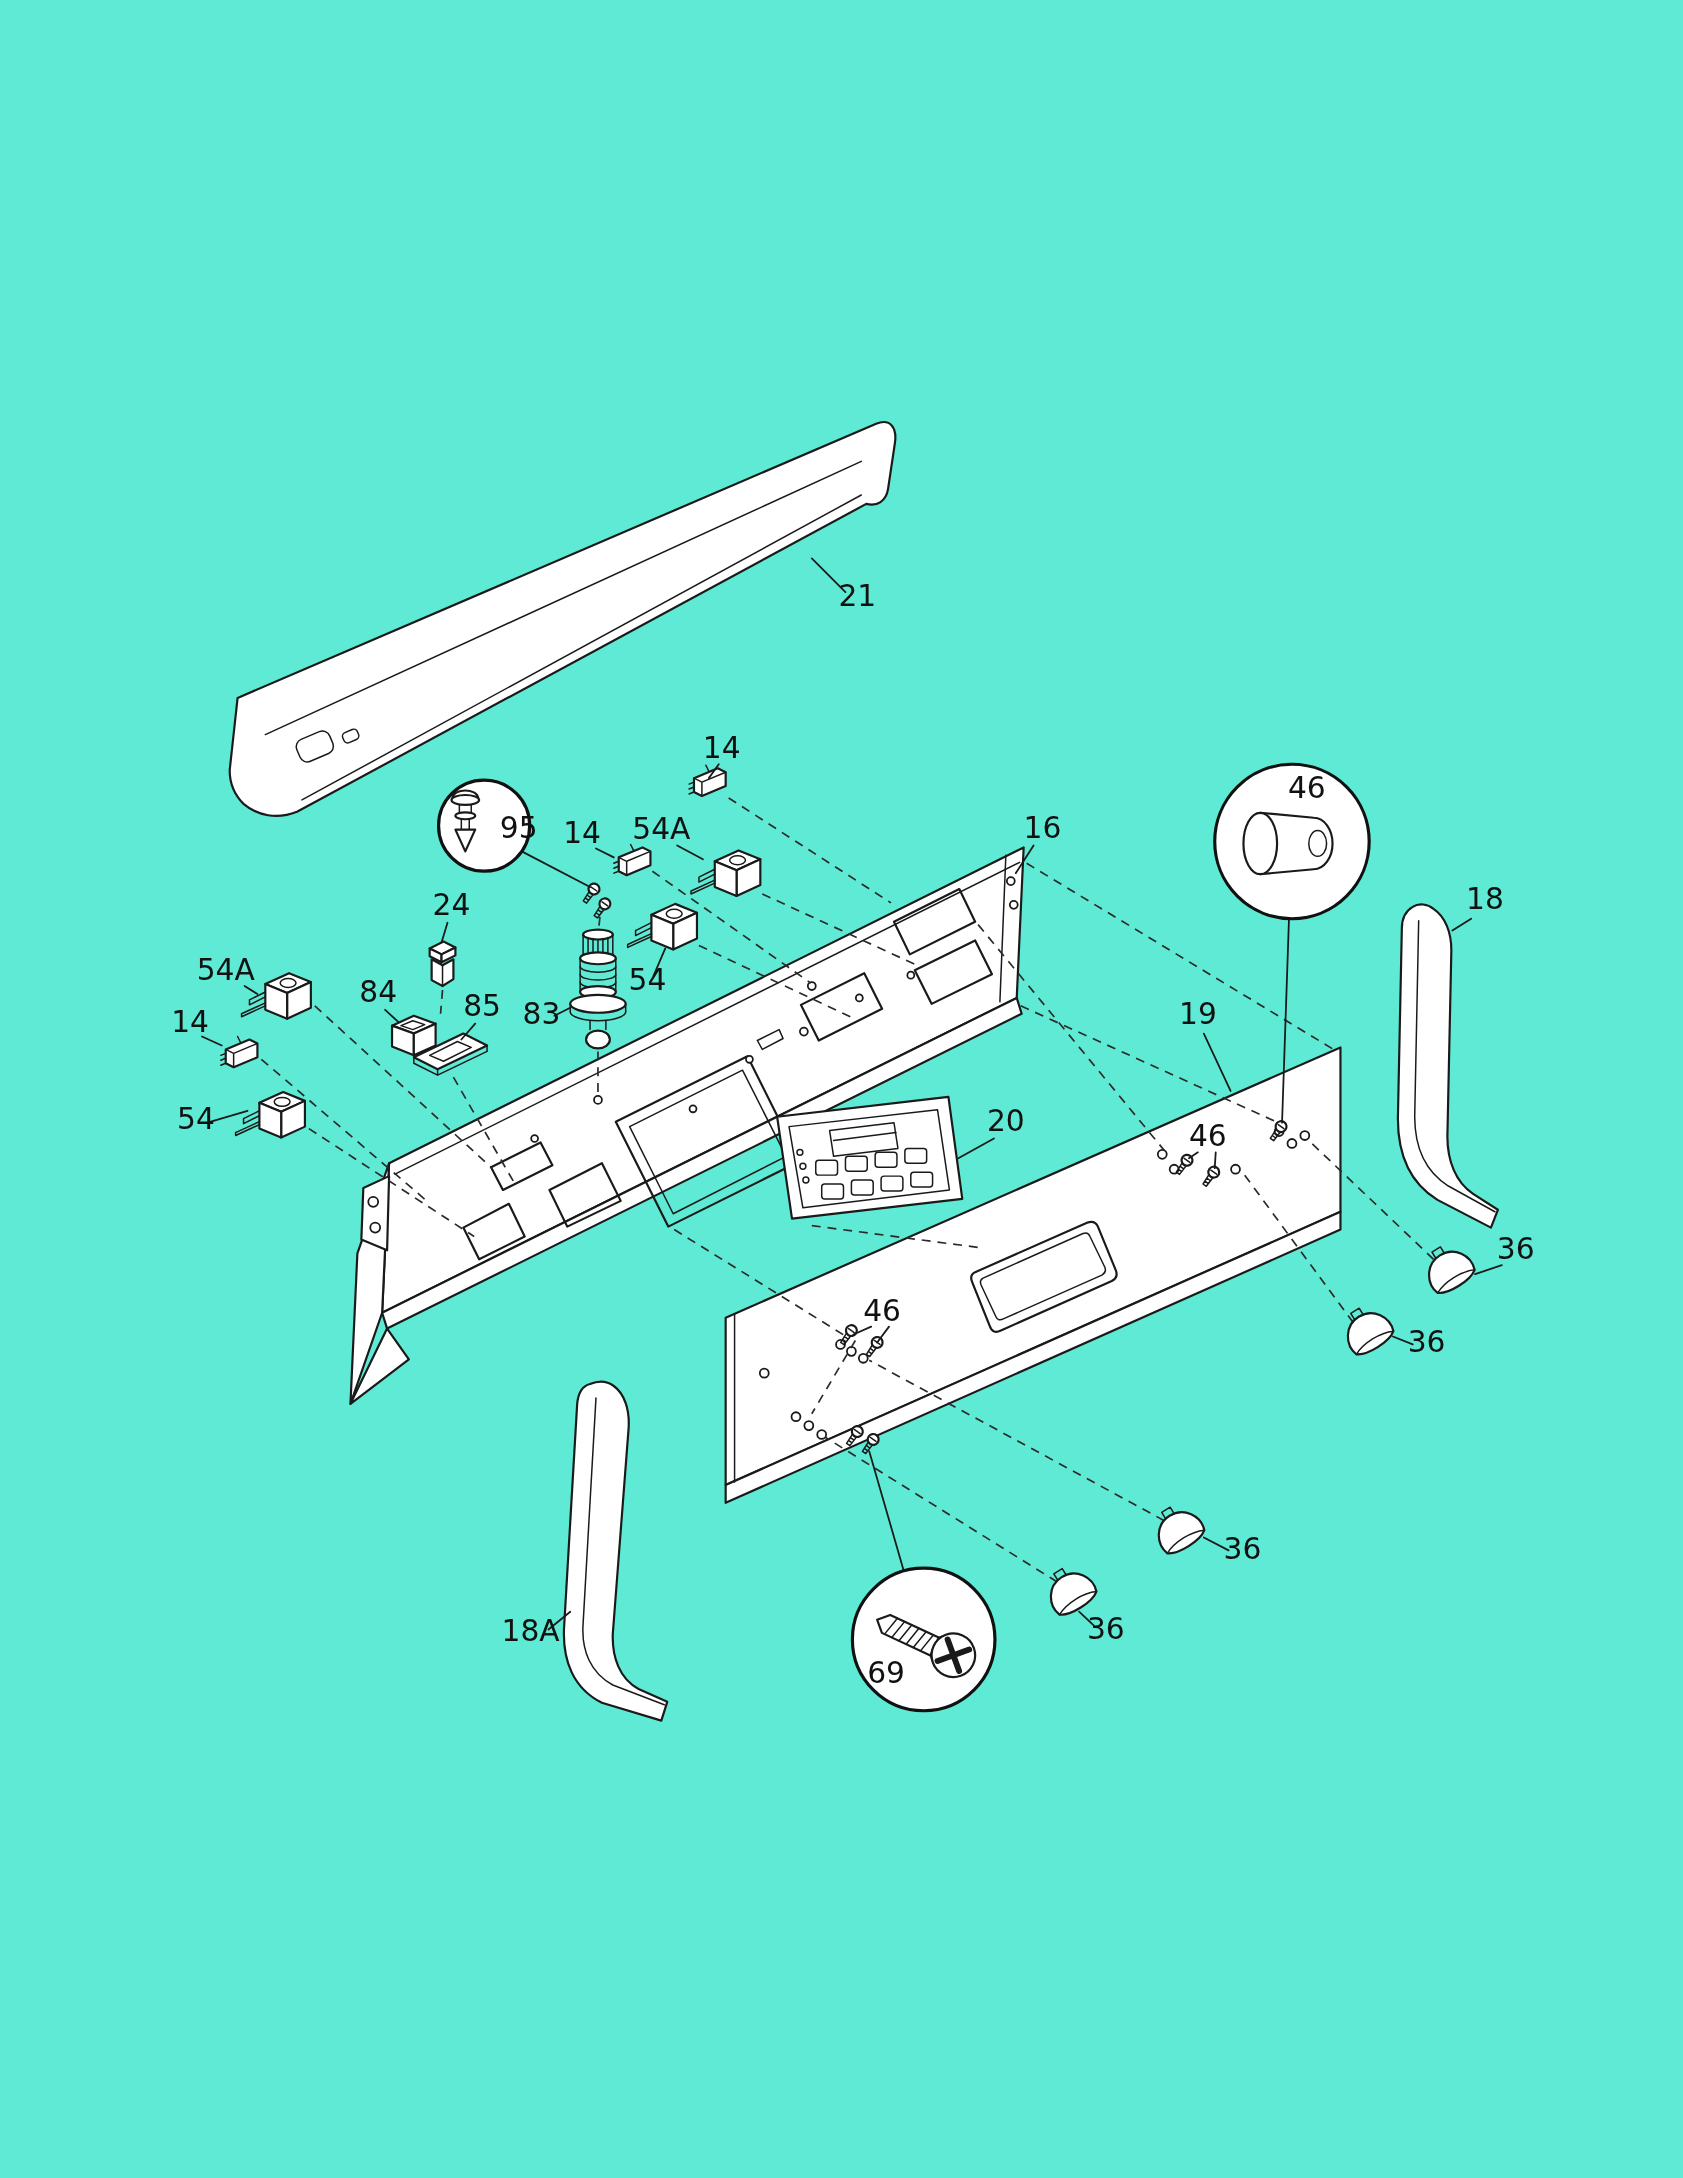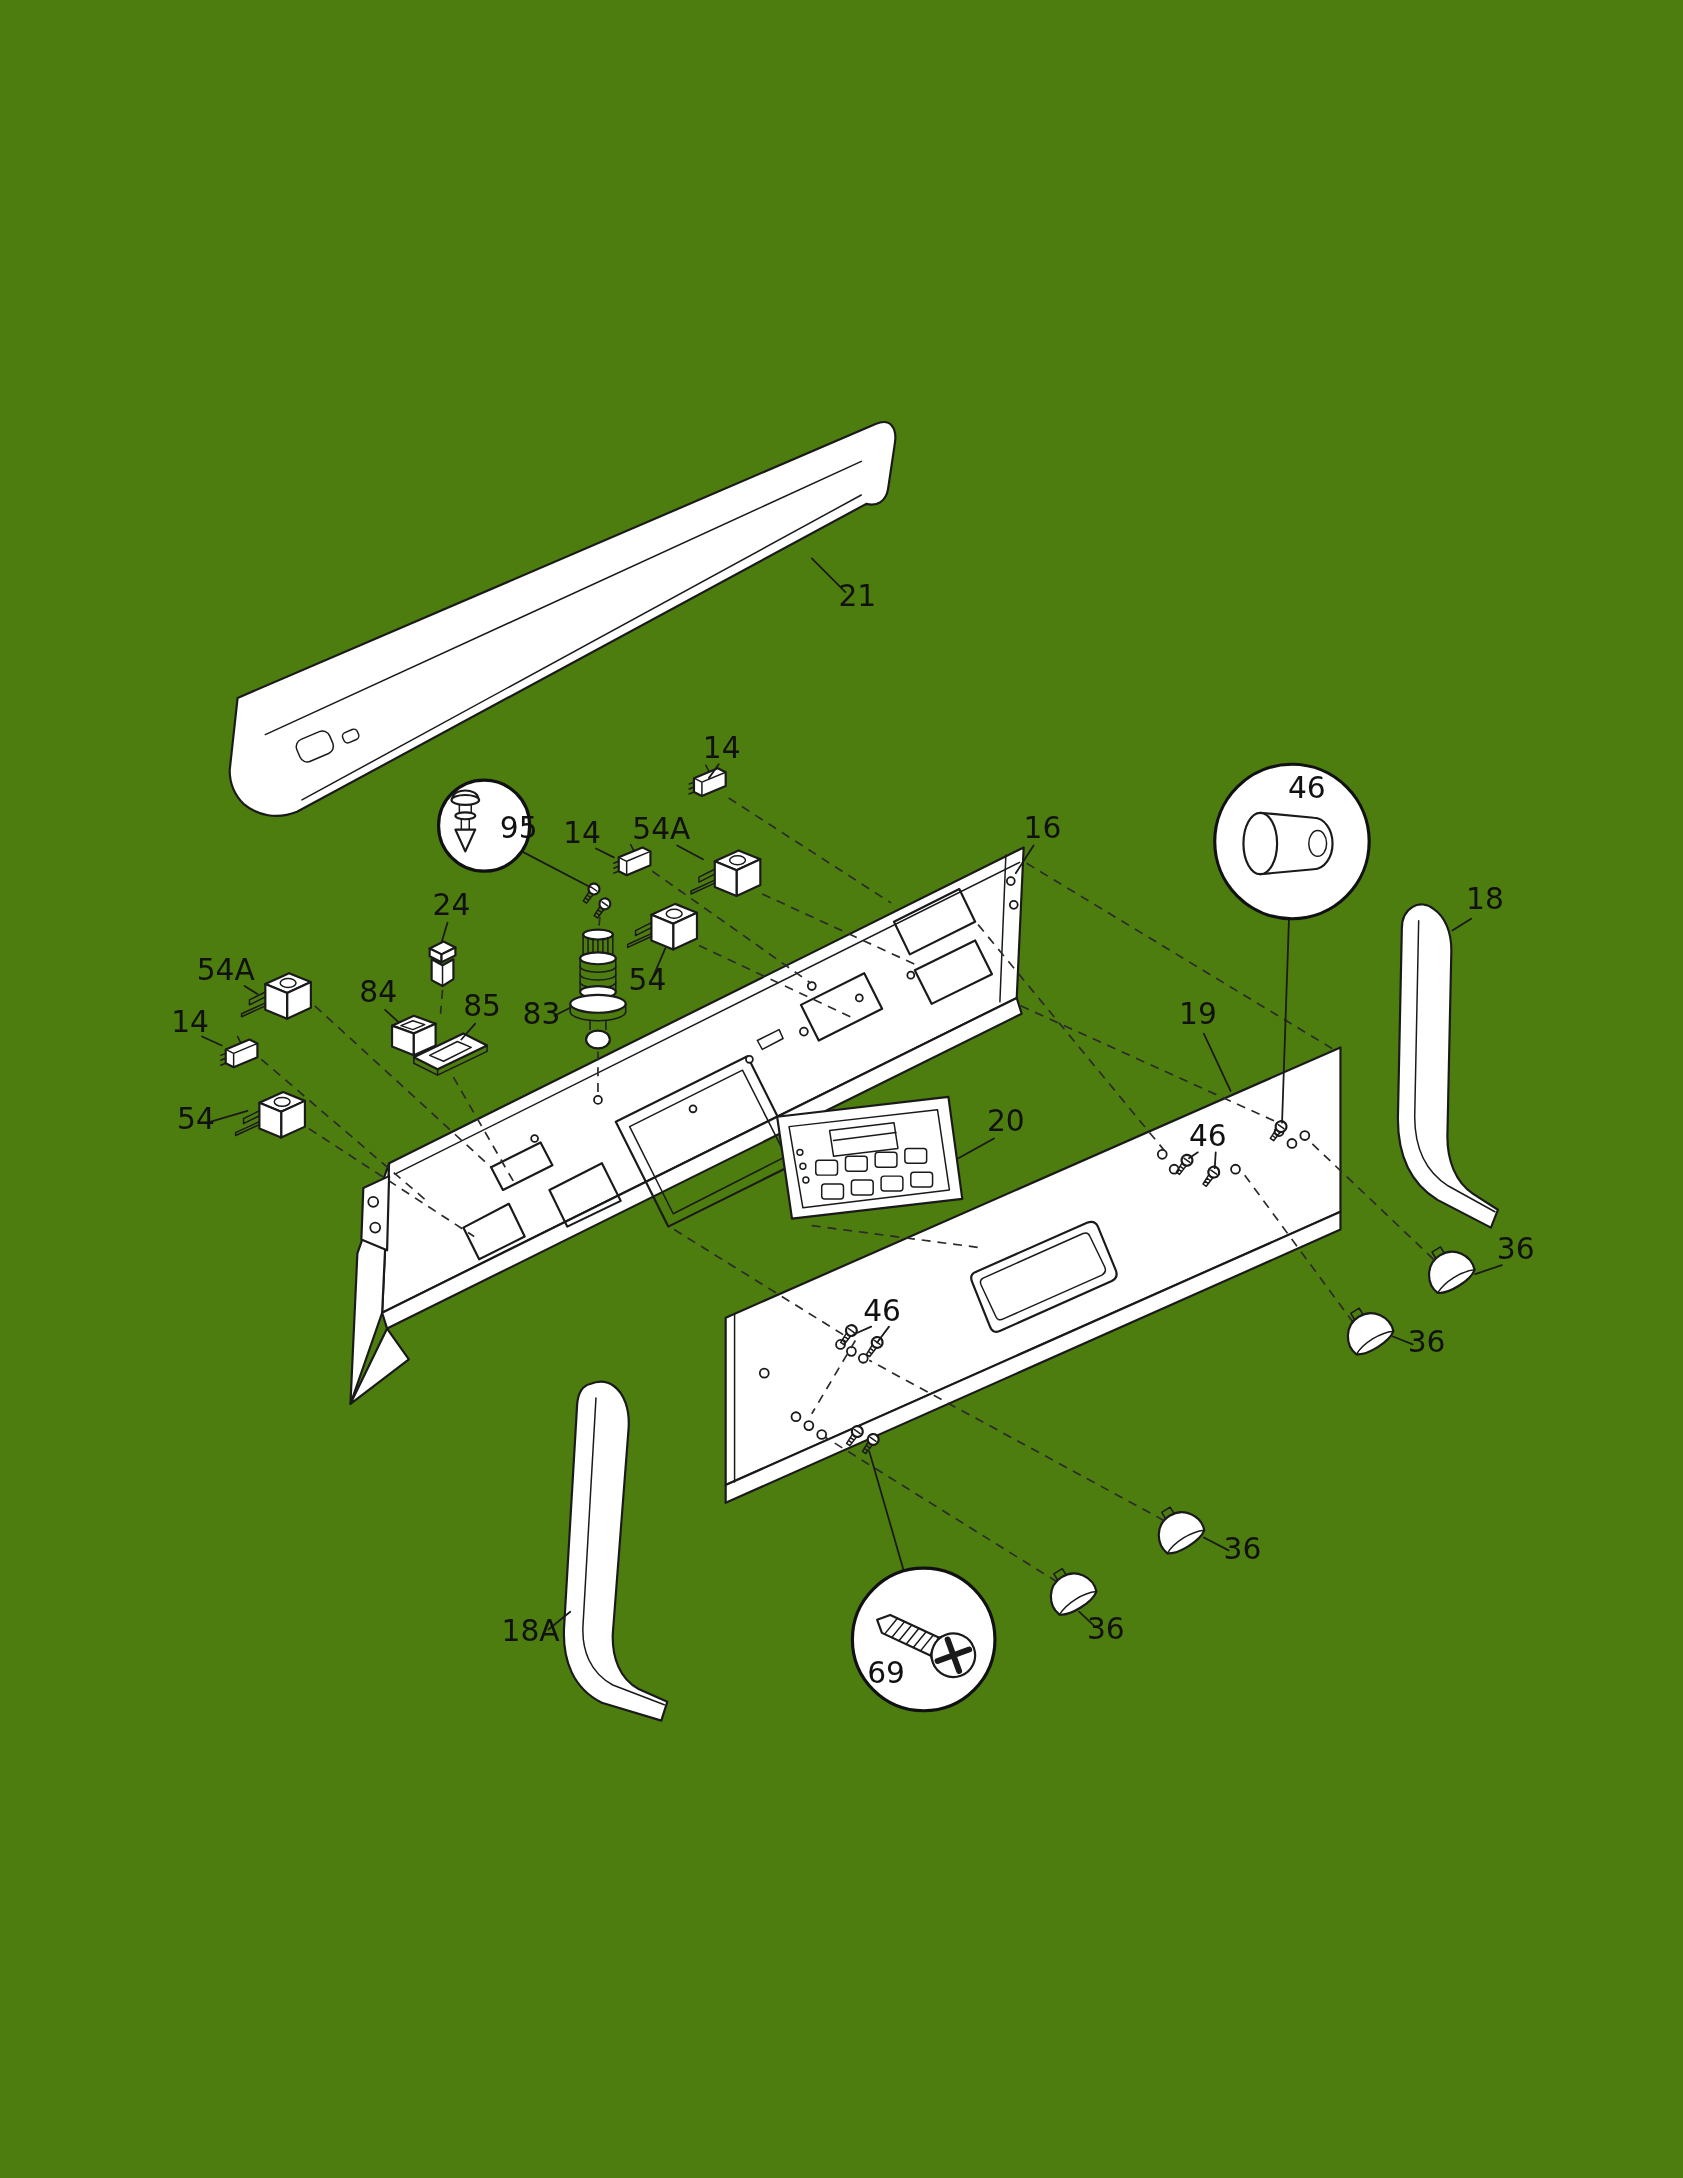--- a/index.html
+++ b/index.html
@@ -1,20 +1,20 @@
 <!DOCTYPE html>
 <html><head>
 <meta charset="utf-8">
 <style>
   html, body { margin: 0; padding: 0; background: #ffffff; }
   .stage {
     position: relative;
     width: 1683px;
     height: 2178px;
-    background: #4d7c0f;
+    background: #5eead4;
     font-family: "DejaVu Sans", sans-serif;
   }
   svg { display: block; }
   .lbl {
     font-family: "DejaVu Sans", sans-serif;
     font-size: 30px;
     fill: #111111;
     text-anchor: middle;
   }
   .ln   { stroke:#1a1a1a; stroke-width:2.2; fill:none; stroke-linecap:round; stroke-linejoin:round; }

